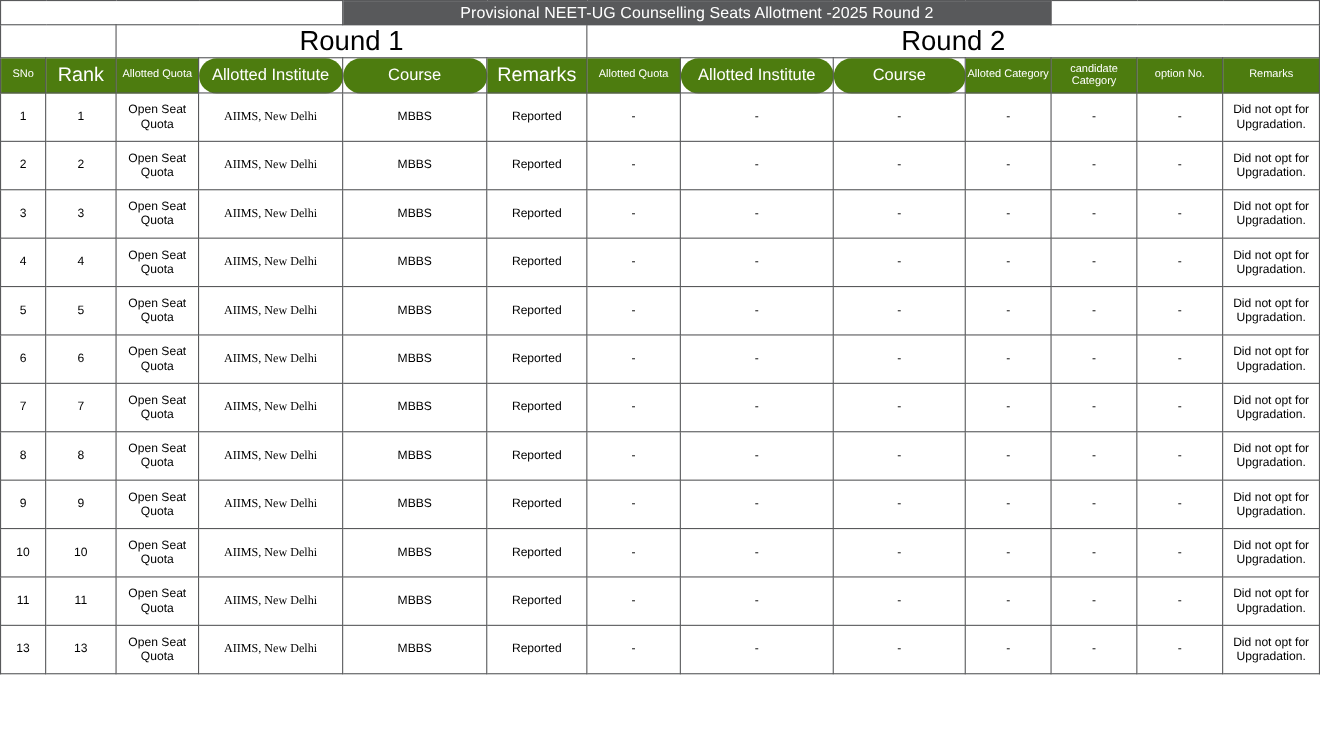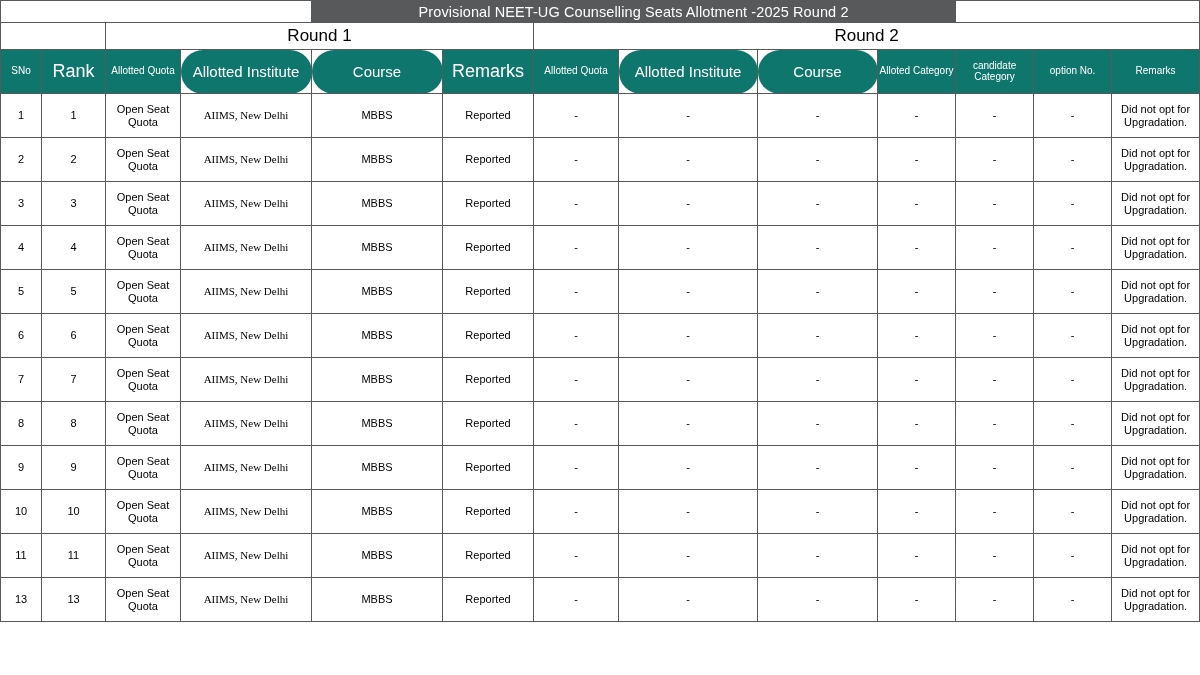--- a/index.html
+++ b/index.html
@@ -46,34 +46,34 @@
     border-left: none;
     border-top: none;
     border-bottom: none;
     border-right: none;
   }
 
   
   .round-cell {
     background: #ffffff;
     color: #000000;
-    font-size: 17px;
+    font-size: 25px;
     height: 27px;
     border: 1px solid #58595b;
   }
   .round-spacer {
     border: none;
     background: #ffffff;
   }
 
   
   .hdr {
-    background: #0f766e;
+    background: #4d7c0f;
     color: #ffffff;
-    height: 44px;
+    height: 32px;
     line-height: 1.05;
     padding: 2px 1px;
   }
   .hdr.small { font-size: 10px; }
   .hdr.med { font-size: 18px; }
   .hdr.big { font-size: 15px; font-weight: normal; border-radius: 22px; }
 
   
   tr.datarow td {
     height: 44px;

